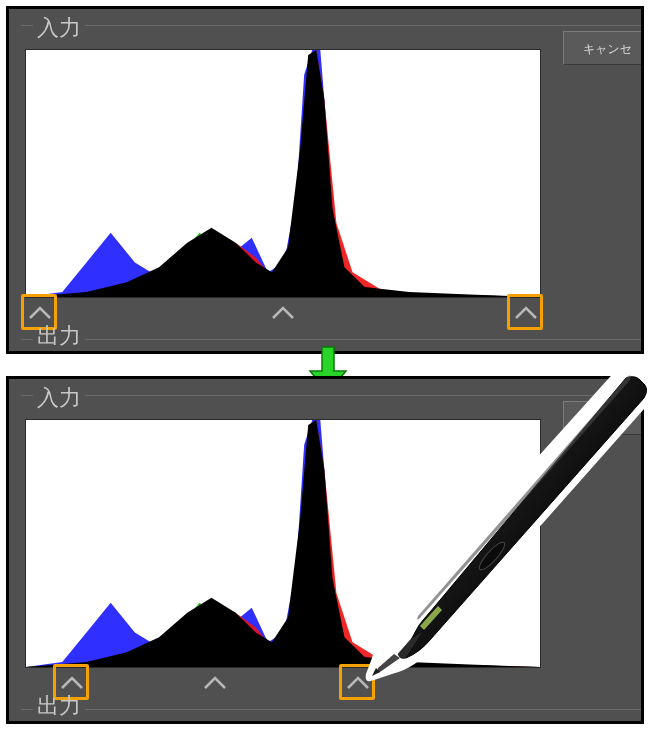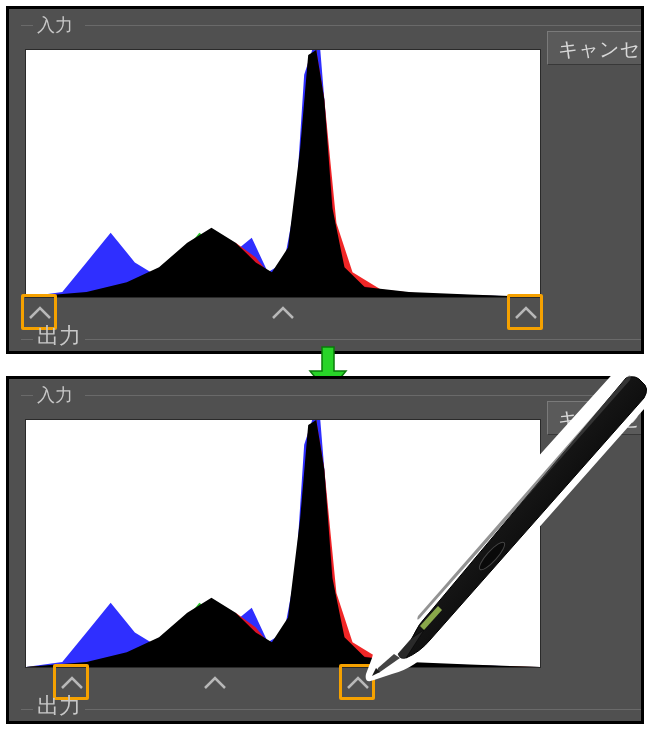--- a/index.html
+++ b/index.html
@@ -1,28 +1,28 @@
 <!DOCTYPE html>
 <html><head>
 <meta charset="utf-8">
 <style>
   * { box-sizing: border-box; margin: 0; padding: 0; }
   body { background: #fff; width: 650px; height: 730px; overflow: hidden; position: relative; font-family: "Meiryo", sans-serif; }
   .frame { position: absolute; left: 6px; width: 638px; height: 348px; background: #505050; border: 3px solid #000; overflow: hidden; }
   .frame.top { top: 6px; }
   .frame.bottom { top: 376px; }
 
-  .input-label { position: absolute; top: 4px; left: 28px; color: #c8c8c8; font-size: 18px; }
+  .input-label { position: absolute; top: 4px; left: 28px; color: #c8c8c8; font-size: 22px; }
   .output-label { position: absolute; bottom: 0px; left: 28px; color: #c8c8c8; font-size: 22px; }
   .divider-left { position: absolute; top: 16px; left: 12px; width: 12px; height: 1px; background: #6a6a6a; }
   .divider-right { position: absolute; top: 16px; left: 76px; right: 0; height: 1px; background: #6a6a6a; }
   .divider-bottom-left { position: absolute; bottom: 11px; left: 12px; width: 12px; height: 1px; background: #6a6a6a; }
   .divider-bottom-right { position: absolute; bottom: 11px; left: 76px; right: 0; height: 1px; background: #6a6a6a; }
 
-  .cancel-btn { position: absolute; top: 22px; right: 0; width: 94px; height: 34px; background: #5a5a5a; border-top: 1px solid #7a7a7a; border-left: 1px solid #7a7a7a; border-bottom: 1px solid #383838; color: #d8d8d8; font-size: 20px; line-height: 34px; padding-left: 10px; overflow: hidden; white-space: nowrap;}
+  .cancel-btn { position: absolute; top: 22px; right: 0; width: 78px; height: 34px; background: #5a5a5a; border-top: 1px solid #7a7a7a; border-left: 1px solid #7a7a7a; border-bottom: 1px solid #383838; color: #d8d8d8; font-size: 12px; line-height: 34px; padding-left: 10px; overflow: hidden; white-space: nowrap; text-align: center;}
 
   .histo-box { position: absolute; top: 40px; left: 16px; width: 516px; height: 249px; background: #fff; border: 1px solid #2a2a2a; }
 
   .slider-track { position: absolute; top: 290px; left: 16px; width: 516px; height: 28px; background: #505050; }
 
   .slider-handle { position: absolute; width: 30px; height: 26px; display: flex; align-items: center; justify-content: center; }
   .slider-handle svg { display: block; }
 
   .highlight { position: absolute; width: 36px; height: 36px; border: 3px solid #f5a100; border-radius: 2px; pointer-events: none; }
 

